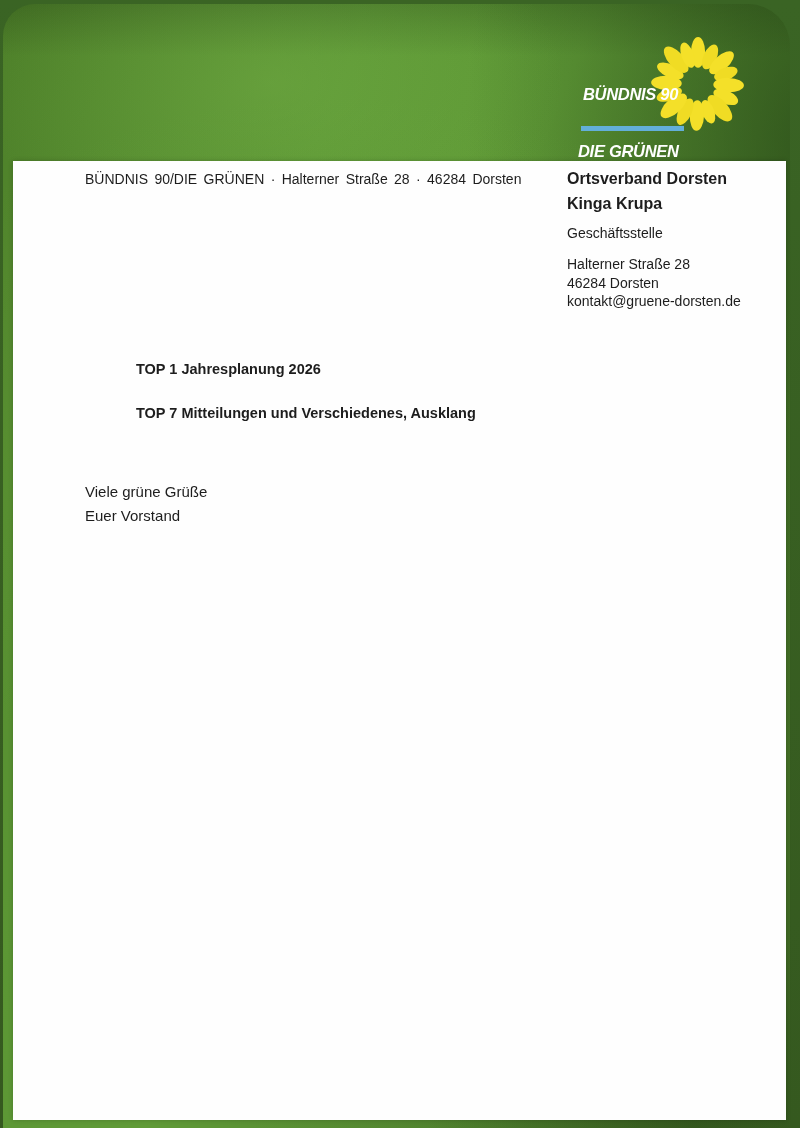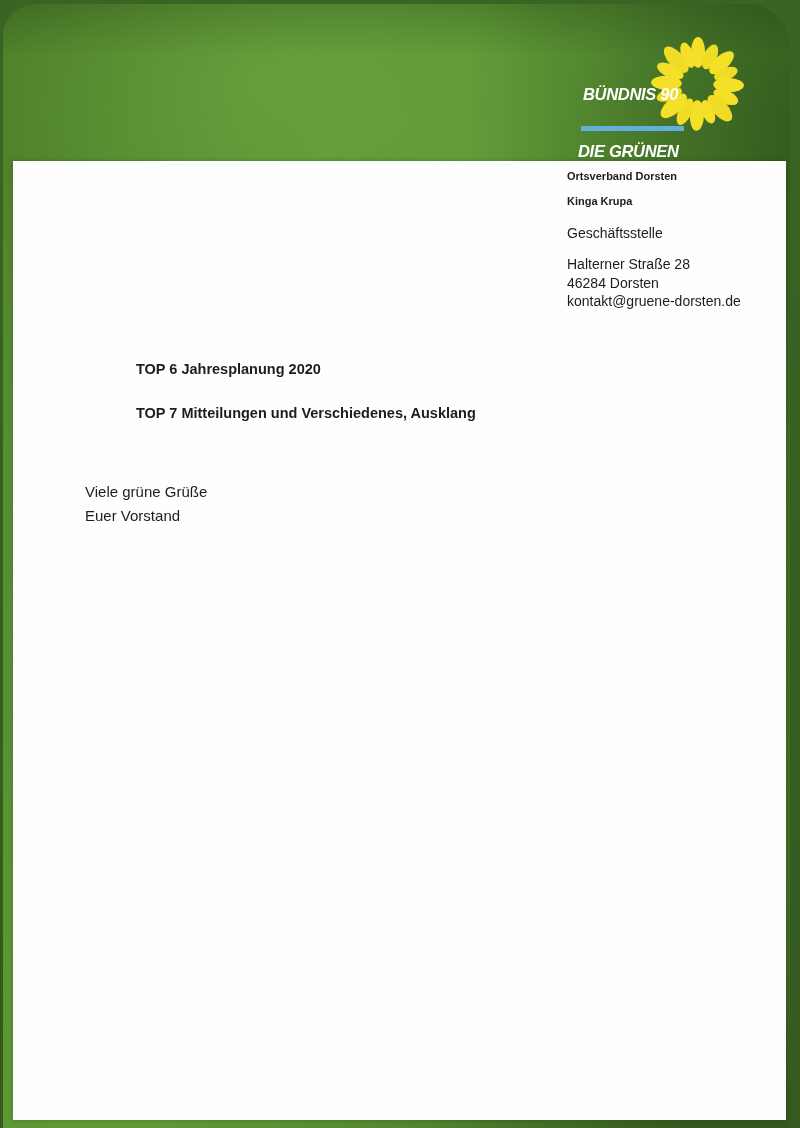--- a/index.html
+++ b/index.html
@@ -33,21 +33,21 @@
   .logo{position:absolute;left:0;top:0;width:633px;height:161px;}
   .flower{position:absolute;left:645px;top:35px;width:102px;height:102px;z-index:1;}
   .logo-line{position:absolute;z-index:2;color:#ffffff;font-weight:bold;font-style:italic;
     font-size:16.5px;letter-spacing:-0.3px;white-space:nowrap;line-height:1;}
   .logo-l1{left:583px;top:86px;}
   .logo-l2{left:578px;top:104px;margin-top:39px;}
   .logo-bar{position:absolute;z-index:2;left:581px;top:126px;width:103px;height:5px;background:#63afda;}
   
   .sender{position:absolute;left:72px;top:10px;font-size:14px;word-spacing:2.5px;white-space:nowrap;}
   .c-line{position:absolute;left:554px;font-size:14px;white-space:nowrap;}
-  .c-bold{font-weight:bold;font-size:11px;}
+  .c-bold{font-weight:bold;font-size:16px;}
   .c-org{top:9px;} .c-name{top:34px;} .c-office{top:64px;}
   .c-street{top:95px;} .c-city{top:114px;} .c-email{top:132px;}
   .agenda-item{position:absolute;left:123px;font-weight:bold;font-size:14.5px;white-space:nowrap;}
   .agenda-1{top:200px;} .agenda-2{top:244px;}
   .closing-line{position:absolute;left:72px;font-size:15px;white-space:nowrap;}
   .closing-1{top:322px;} .closing-2{top:346px;}
   .footer-links{position:absolute;left:0;top:919px;width:773px;height:20px;}
   .f-link{position:absolute;font-size:12px;font-weight:bold;white-space:nowrap;letter-spacing:-0.2px;}
   .f-1{left:83px;} .f-2{left:255px;} .f-3{left:504px;}
 </style>
@@ -79,29 +79,30 @@
         <ellipse transform="rotate(340 52 48)" cx="52" cy="18" rx="6" ry="13"></ellipse>
       </g>
     </svg>
     <div class="logo-line logo-l1">BÜNDNIS 90</div>
     <div class="logo-line logo-l2">DIE GRÜNEN</div>
     <div class="logo-bar"></div>
   </div>
 
   <div class="page">
 
+    <div class="sender">BÜNDNIS 90/DIE GRÜNEN · Halterner Straße 28 · 46284 Dorsten</div>
 
     <div class="c-line c-bold c-org">Ortsverband Dorsten</div>
     <div class="c-line c-bold c-name">Kinga Krupa</div>
     <div class="c-line c-office">Geschäftsstelle</div>
     <div class="c-line c-street">Halterner Straße 28</div>
     <div class="c-line c-city">46284 Dorsten</div>
     <div class="c-line c-email">kontakt@gruene-dorsten.de</div>
 
-    <div class="agenda-item agenda-1">TOP 6 Jahresplanung 2020</div>
+    <div class="agenda-item agenda-1">TOP 1 Jahresplanung 2026</div>
     <div class="agenda-item agenda-2">TOP 7 Mitteilungen und Verschiedenes, Ausklang</div>
 
     <div class="closing-line closing-1">Viele grüne Grüße</div>
     <div class="closing-line closing-2">Euer Vorstand</div>
 
 
   </div>
 </div>
 
 </body></html>

